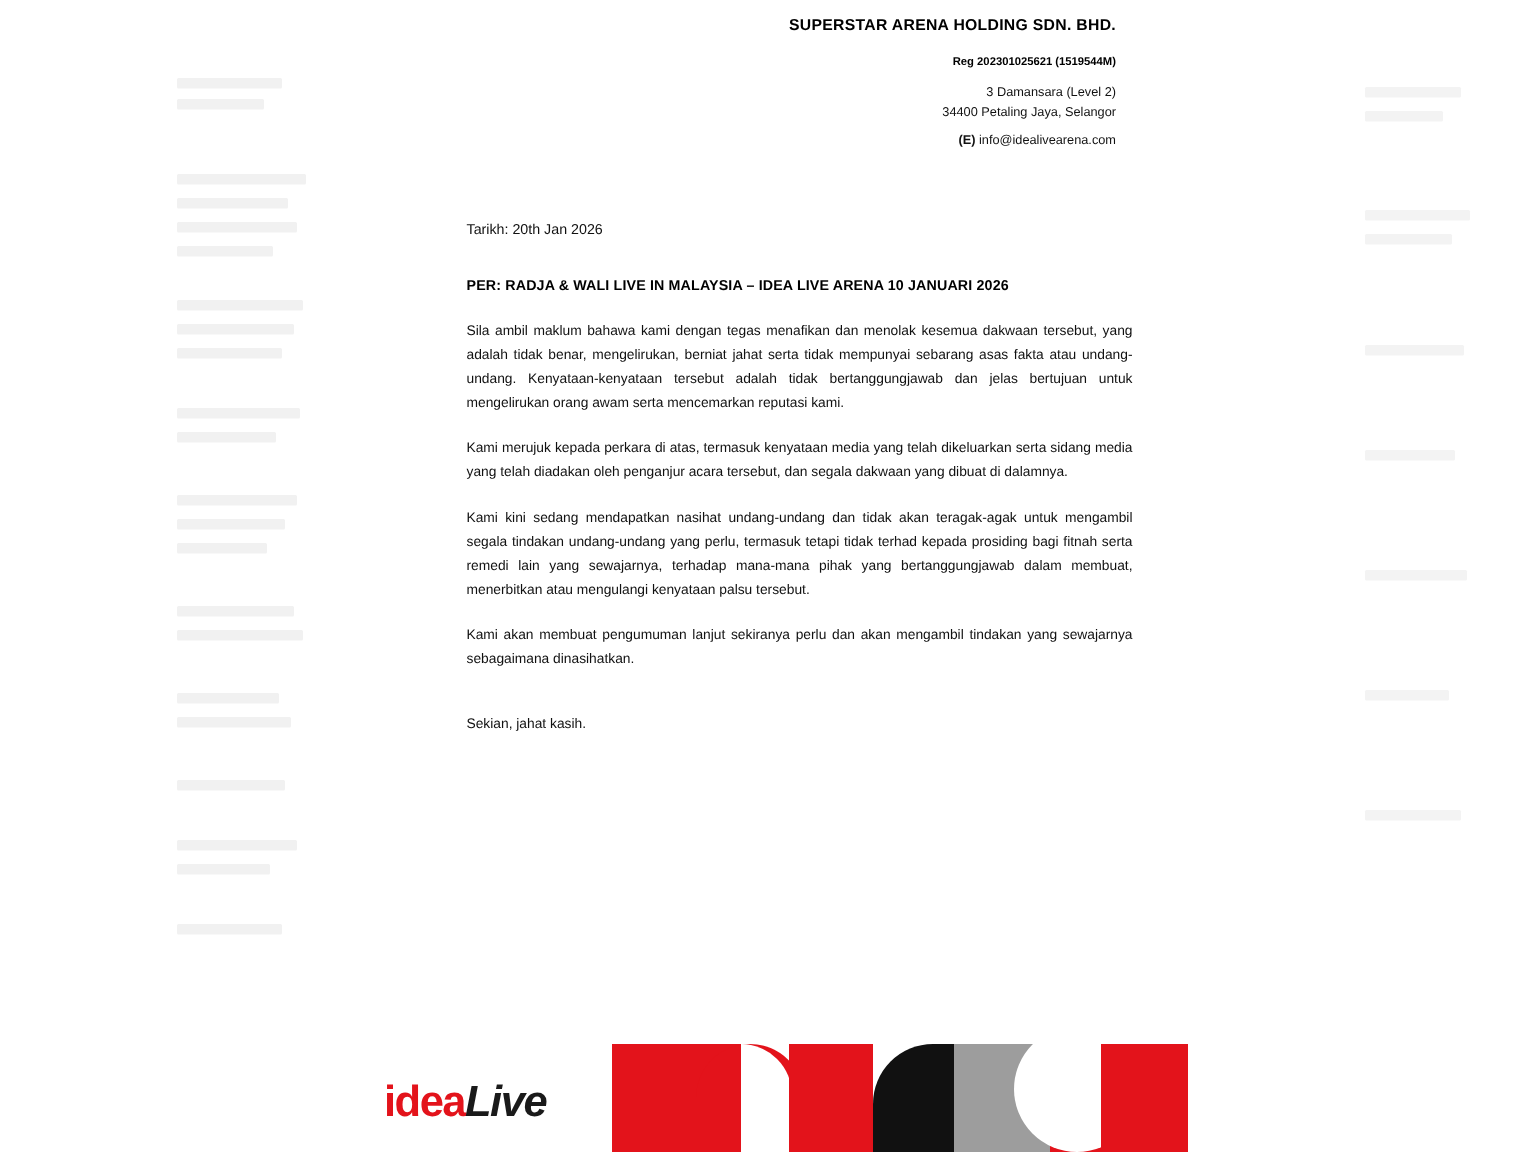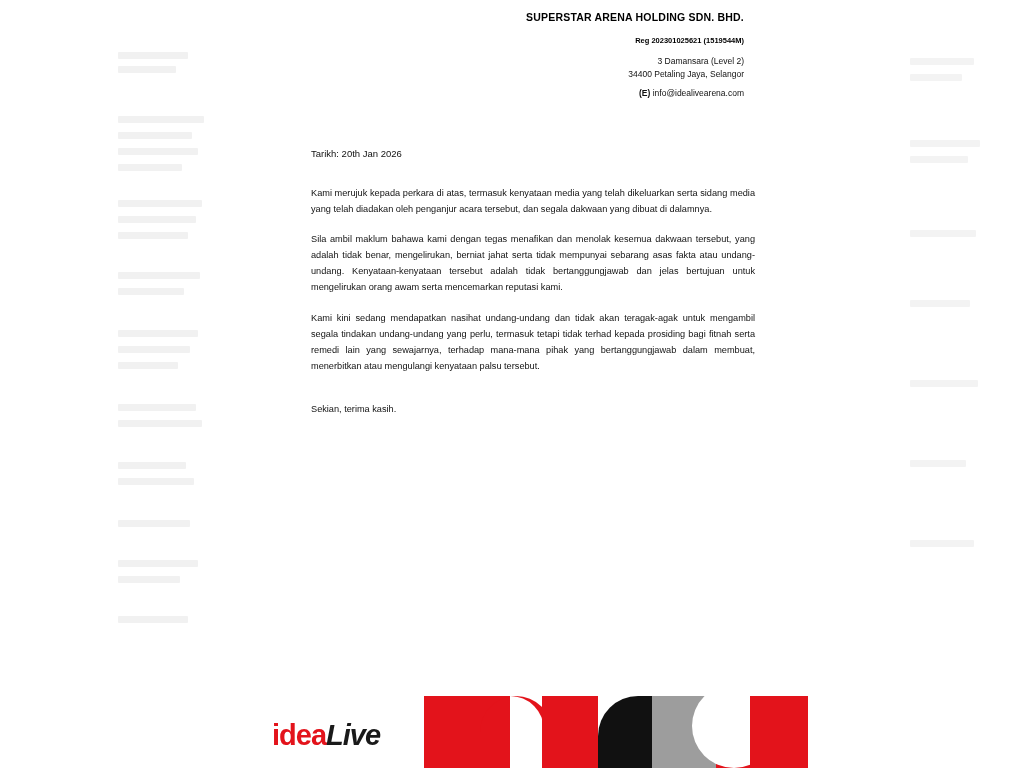--- a/index.html
+++ b/index.html
@@ -121,21 +121,21 @@
   }
   .closing {
     font-size: 9.2px;
     color: #111;
     margin-top: 30px;
   }
 
   
   .footer-band {
     position: absolute;
-    left: 16px;
+    left: 0;
     bottom: 0;
     width: 854px;
     height: 72px;
     padding-left: 24px;
   }
   .footer-white {
     position: absolute;
     left: 232px;
     bottom: 0;
     width: 560px;
@@ -258,26 +258,28 @@
     <div class="addr-line addr-gap">3 Damansara (Level 2)</div>
     <div class="addr-line">34400 Petaling Jaya, Selangor</div>
     <div class="email-line">
       <b>(E)</b>
       <span>info@idealivearena.com</span>
     </div>
   </div>
 
   <div class="letter-body">
     <div class="date-line">Tarikh: 20th Jan 2026</div>
-
+    <div class="subject">PER: RADJA &amp; WALI LIVE IN MALAYSIA – IDEA LIVE ARENA 10 JANUARI 2026</div>
+
+    <p class="para">Sila ambil maklum bahawa kami dengan tegas menafikan dan menolak kesemua dakwaan tersebut, yang adalah tidak benar, mengelirukan, berniat jahat serta tidak mempunyai sebarang asas fakta atau undang-undang. Kenyataan-kenyataan tersebut adalah tidak bertanggungjawab dan jelas bertujuan untuk mengelirukan orang awam serta mencemarkan reputasi kami.</p>
     <p class="para">Kami merujuk kepada perkara di atas, termasuk kenyataan media yang telah dikeluarkan serta sidang media yang telah diadakan oleh penganjur acara tersebut, dan segala dakwaan yang dibuat di dalamnya.</p>
-    <p class="para">Sila ambil maklum bahawa kami dengan tegas menafikan dan menolak kesemua dakwaan tersebut, yang adalah tidak benar, mengelirukan, berniat jahat serta tidak mempunyai sebarang asas fakta atau undang-undang. Kenyataan-kenyataan tersebut adalah tidak bertanggungjawab dan jelas bertujuan untuk mengelirukan orang awam serta mencemarkan reputasi kami.</p>
     <p class="para">Kami kini sedang mendapatkan nasihat undang-undang dan tidak akan teragak-agak untuk mengambil segala tindakan undang-undang yang perlu, termasuk tetapi tidak terhad kepada prosiding bagi fitnah serta remedi lain yang sewajarnya, terhadap mana-mana pihak yang bertanggungjawab dalam membuat, menerbitkan atau mengulangi kenyataan palsu tersebut.</p>
-
-    <div class="closing">Sekian, terima kasih.</div>
+    <p class="para">Kami akan membuat pengumuman lanjut sekiranya perlu dan akan mengambil tindakan yang sewajarnya sebagaimana dinasihatkan.</p>
+
+    <div class="closing">Sekian, jahat kasih.</div>
   </div>
 
   <div class="footer-band">
     <div class="footer-white"></div>
 
     <div class="logo">
       <span class="idea">idea</span><span class="live">Live</span>
     </div>
 
     <div class="deco-wrap">

